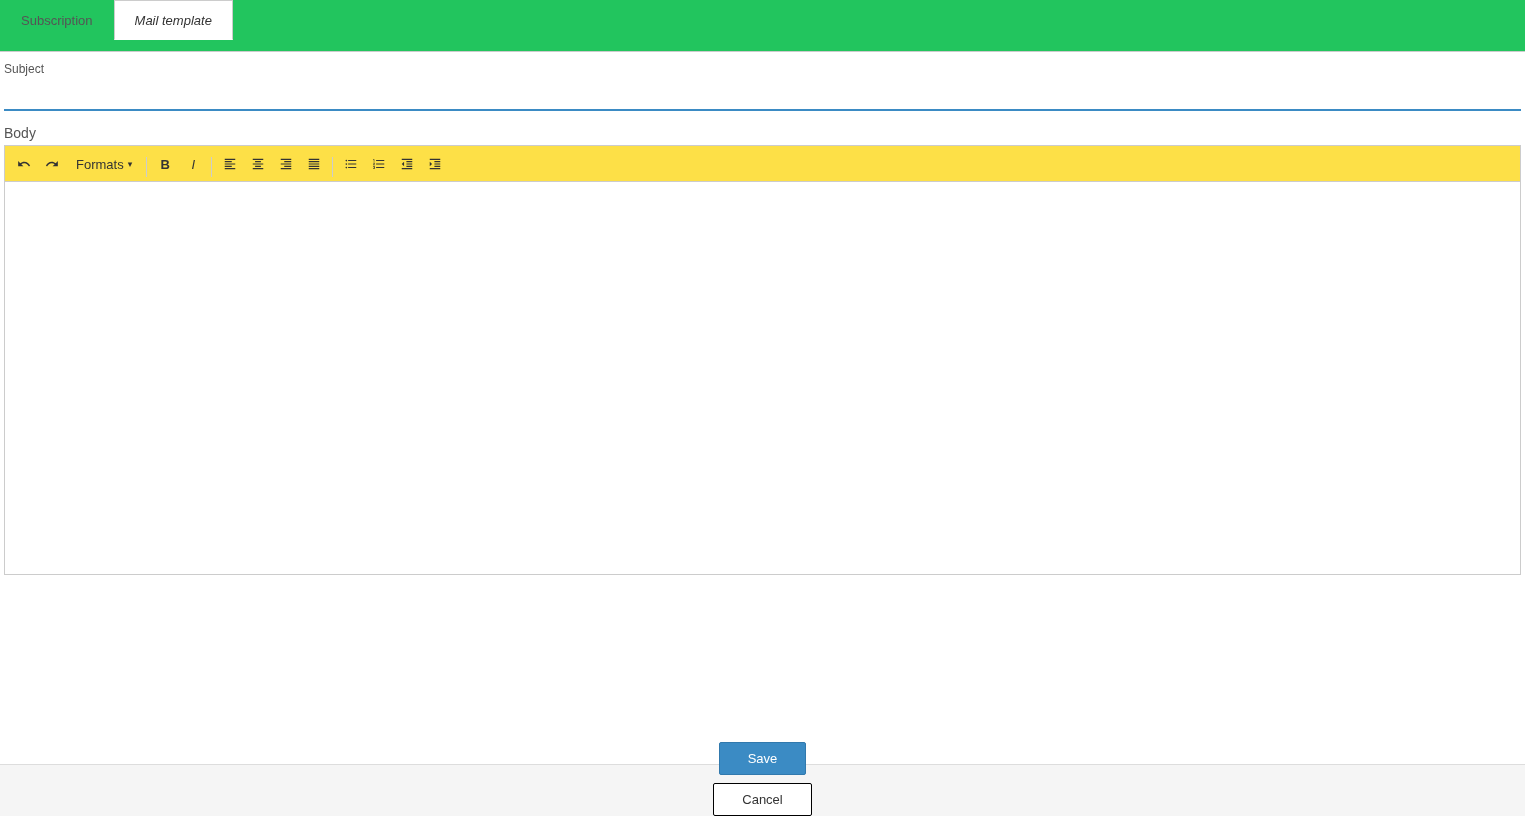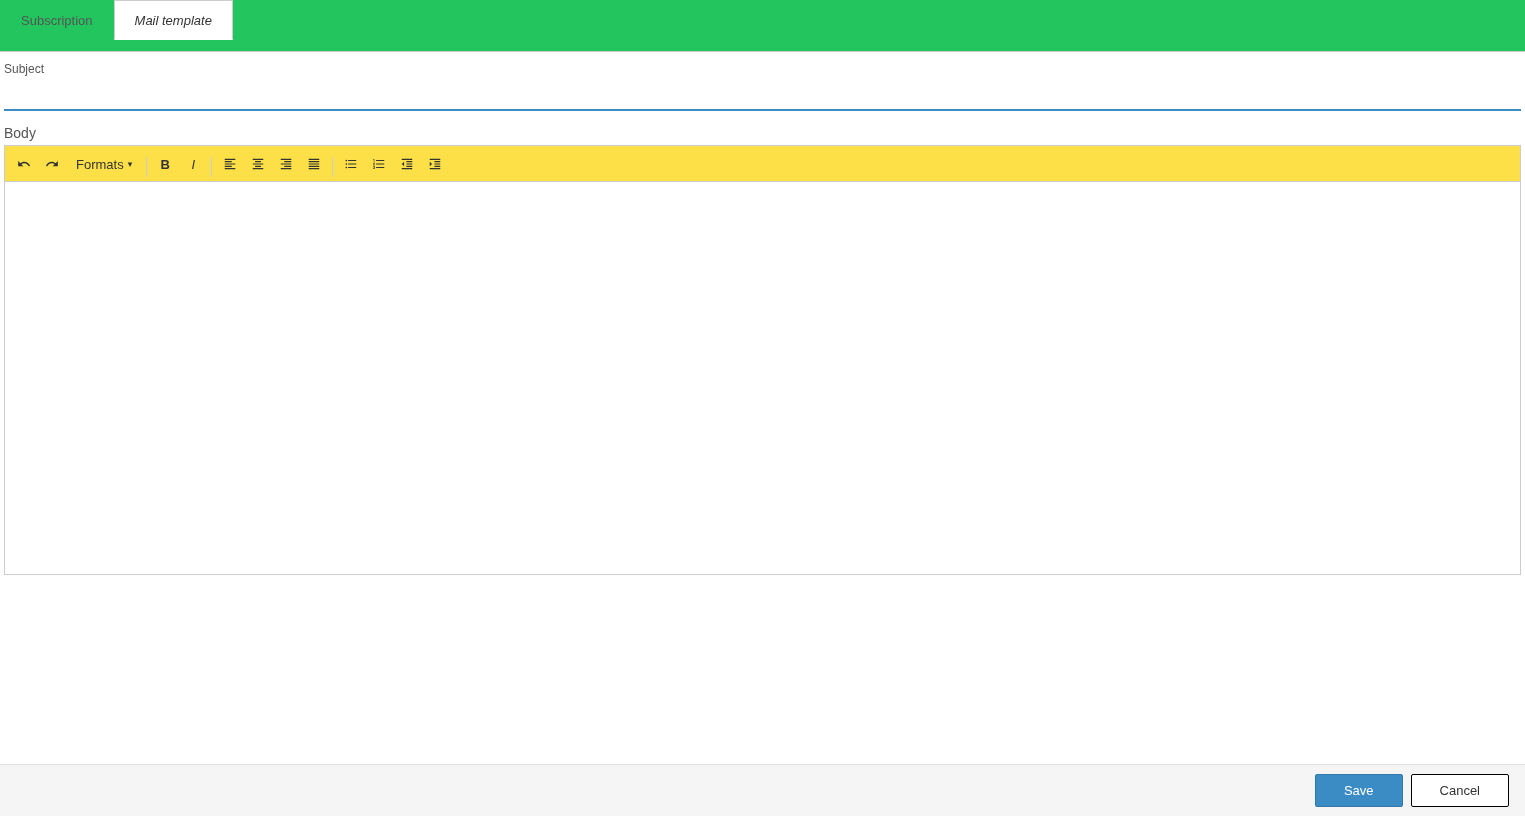--- a/index.html
+++ b/index.html
@@ -181,20 +181,21 @@
       right: 0;
       width: 1525px;
       height: 52px;
       background: #f5f5f5;
       border-top: 1px solid #ddd;
       display: flex;
       align-items: center;
       justify-content: flex-end;
       padding: 0 16px;
       gap: 8px;
+      flex-direction: column;
     }
 
     .btn-save {
       background: #3b8bc4;
       color: #fff;
       border: 1px solid #3179ad;
       padding: 8px 28px;
       cursor: pointer;
       font-size: 13px;
       border-radius: 2px;

